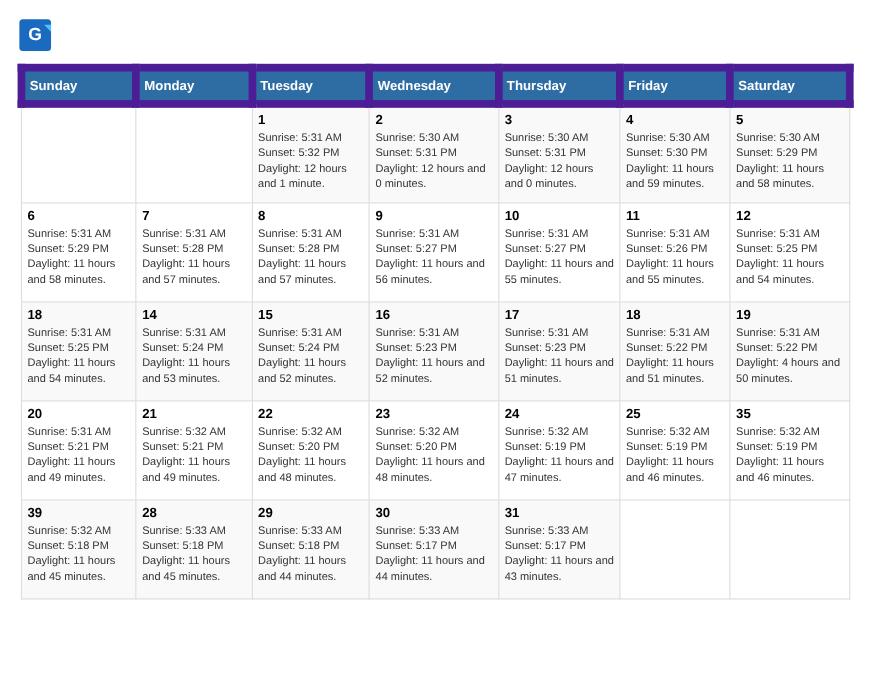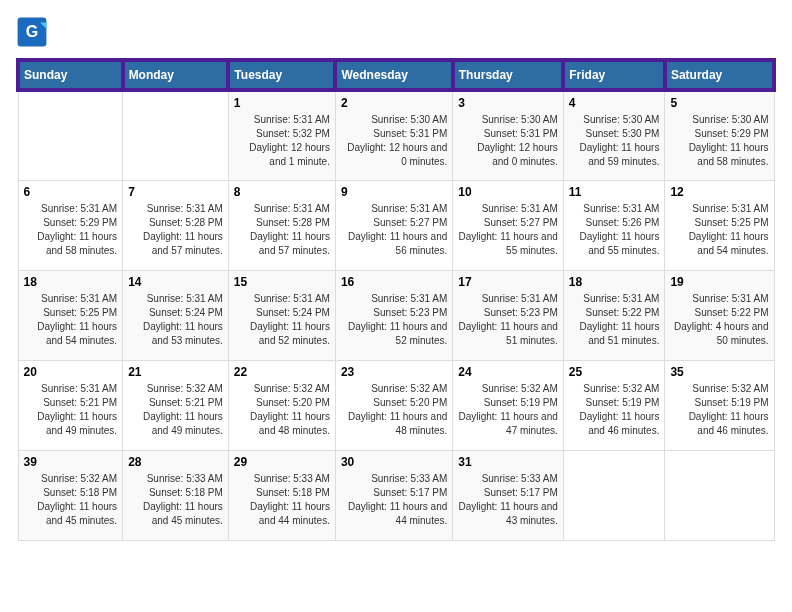--- a/index.html
+++ b/index.html
@@ -51,21 +51,21 @@
       border-collapse: collapse;
       font-size: 11px;
     }
     thead tr th {
       background: #2e6da4;
       color: #fff;
       padding: 6px 4px;
       text-align: left;
       font-size: 12px;
       font-weight: bold;
-      border: 4px solid #4c1d95;
+      border: 7px solid #4c1d95;
     }
     tbody tr td {
       vertical-align: top;
       padding: 4px 5px;
       border: 1px solid #ddd;
       min-height: 80px;
       height: 90px;
       background: #fff;
     }
     tbody tr:nth-child(odd) td {
@@ -74,21 +74,20 @@
     .day-num {
       font-weight: bold;
       font-size: 12px;
       margin-bottom: 3px;
       display: block;
     }
     .day-info {
       font-size: 10px;
       color: #333;
       line-height: 1.4;
-      text-align: right;
     }
     .empty-cell {
       background: #fff !important;
     }
   </style>
 </head>
 <body>
 
 <div class="header">
   <div class="logo">

